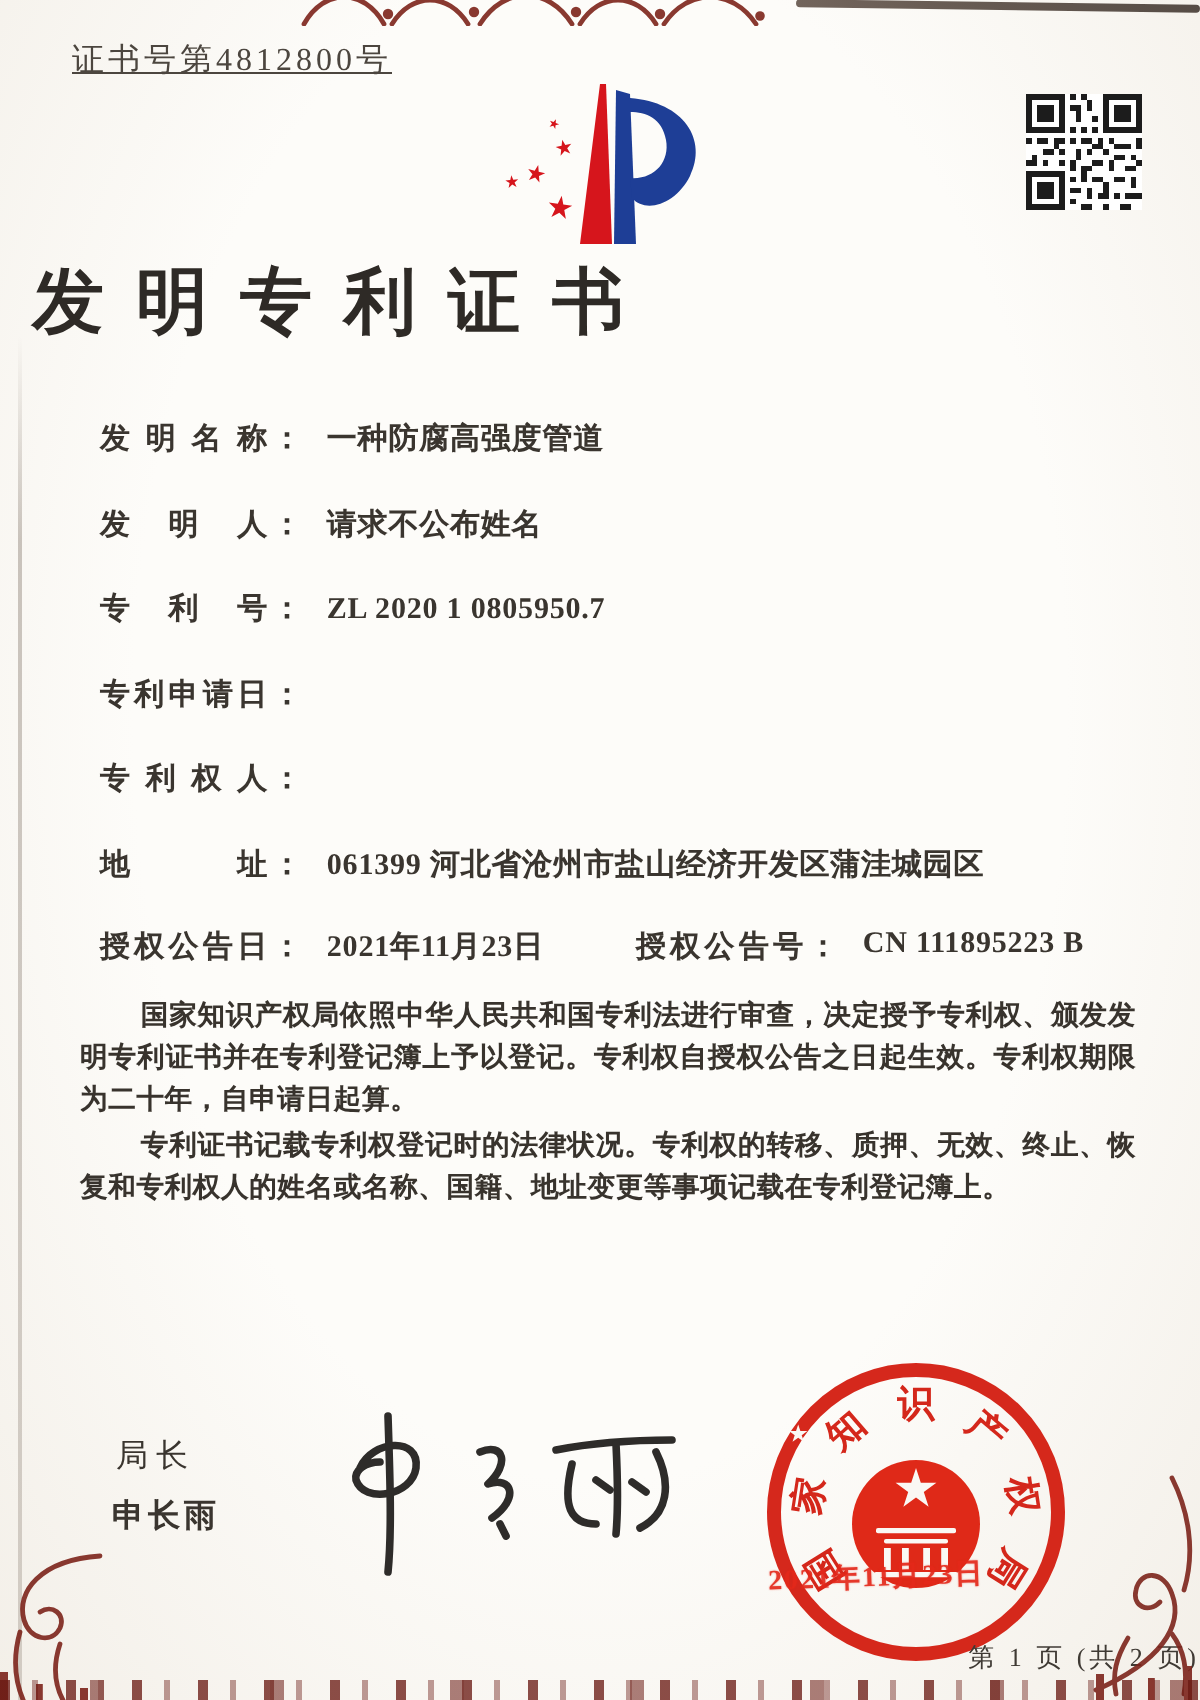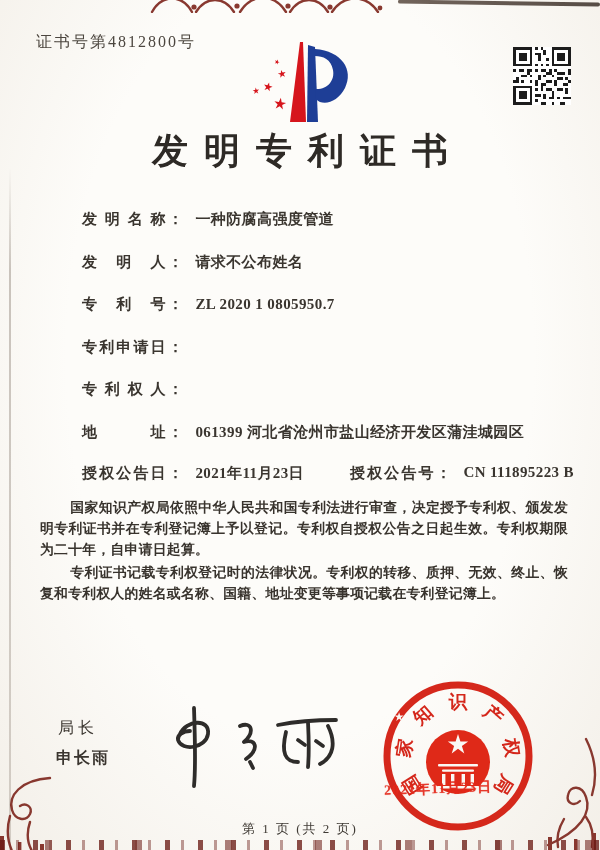--- a/index.html
+++ b/index.html
@@ -9,52 +9,52 @@
     background: radial-gradient(ellipse at 50% 42%, #fdfcf9 55%, #f3efe8 100%);
     font-family:"Liberation Serif", serif; color:var(--ink, #36312b);
   }
   
   .top-orn { position:absolute; left:148px; top:-2px; opacity:.9; }
   .top-line { position:absolute; left:398px; top:1px; width:202px; height:4px;
     background:linear-gradient(to right,#5a4a40,#3a2f28); transform:rotate(.8deg); border-radius:2px; opacity:.85; }
   .left-edge { position:absolute; left:9px; top:168px; bottom:0; width:2px;
     background:linear-gradient(to bottom, rgba(110,95,82,0), rgba(110,95,82,.35) 15%, rgba(110,95,82,.25)); }
   
-  .cert-no { position:absolute; left:36px; top:32px; font-size:16px; letter-spacing:2px; color:#4c463f; }
+  .cert-no { position:absolute; left:36px; top:20px; font-size:16px; letter-spacing:2px; color:#4c463f;text-decoration:underline; }
   .logo { position:absolute; left:218px; top:34px; }
   .logo-red { fill:var(--logo_red,#d6151c); }
   .logo-blue { fill:var(--logo_blue,#1e3e96); }
   .qr { position:absolute; left:513px; top:47px; }
-  .title { position:absolute; left:0; top:127px; width:100%; text-align:center;
+  .title { position:absolute; left:0; top:127px; width:100%; 
     font-size:36px; font-weight:bold; letter-spacing:16px; padding-left:16px; color:#2e2a26; }
   
   .frow { position:absolute; left:50px; width:530px; display:flex; align-items:baseline;
     font-size:15px; font-weight:bold; color:#3a352f; letter-spacing:.4px; }
-  .flabel { display:inline-block; width:84px; text-align:justify; text-align-last:justify;margin-left:32px; }
+  .flabel { display:inline-block; width:84px; text-align:justify; text-align-last:justify; }
   .fcolon { margin:0 12px 0 2px; }
   .pair2 { position:absolute; left:268px; top:0; display:flex; align-items:flex-start; }
   
   .para { position:absolute; left:40px; width:528px; font-size:13.8px; line-height:21px;
     text-indent:2.2em; letter-spacing:.3px; color:#38332d; font-weight:bold; text-align:justify; }
   
   .signer-title { position:absolute; left:58px; top:718px; font-size:16px; font-weight:normal; letter-spacing:4px; color:#3a352f; }
   .signer-name  { position:absolute; left:56px; top:748px; font-size:16px; font-weight:bold; letter-spacing:2px; color:#3a352f; }
   .sig { position:absolute; left:150px; top:698px; }
   .sig path { stroke:#2e2c2a; stroke-width:3.8; fill:none; stroke-linecap:round; stroke-linejoin:round; }
   
   .seal { position:absolute; left:380px; top:678px; }
   .seal-ring { fill:none; stroke:var(--seal_red,#d2180b); stroke-width:7; opacity:.93; }
   #seal-arc text { font-size:18.5px; font-weight:bold; fill:var(--seal_red,#d2180b); opacity:.93;
     font-family:"Liberation Serif", serif; }
   .emblem-red { fill:#dd1d0c; opacity:.95; }
   .emblem-paper { fill:#faf8f4; }
   .seal-date { position:absolute; left:384px; top:779px; width:160px; font-size:14px; font-weight:bold;
     color:#e4281a; letter-spacing:1px; transform:rotate(-2deg); opacity:.92; text-shadow:0 0 1px rgba(228,40,26,.55); }
   
-  .footer { position:absolute; left:0; top:820px; width:100%; text-align:center;
+  .footer { position:absolute; left:0; top:820px; width:100%; text-align:right;
     font-size:13px; letter-spacing:2px; color:#3f3a34; }
   .orn path { stroke:var(--ornament,#7d241b); fill:none; stroke-width:2.4; stroke-linecap:round; }
   .orn .fill { fill:var(--ornament,#7d241b); stroke:none; }
   .bl-orn { position:absolute; left:-4px; top:772px; opacity:.9; }
   .br-orn { position:absolute; left:540px; top:733px; opacity:.9; }
   .bottom-bars { position:absolute; left:0; bottom:0; width:100%; height:10px; opacity:.85;
     background:
       repeating-linear-gradient(90deg, rgba(105,25,18,.9) 0 5px, transparent 5px 16px, rgba(105,25,18,.5) 16px 19px, transparent 19px 33px),
       repeating-linear-gradient(90deg, transparent 0 45px, rgba(105,25,18,.65) 45px 52px, transparent 52px 90px); }
 </style>

